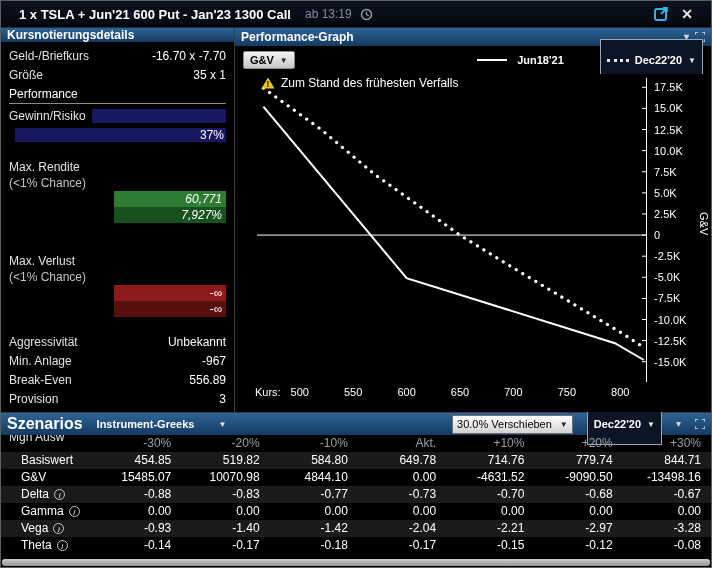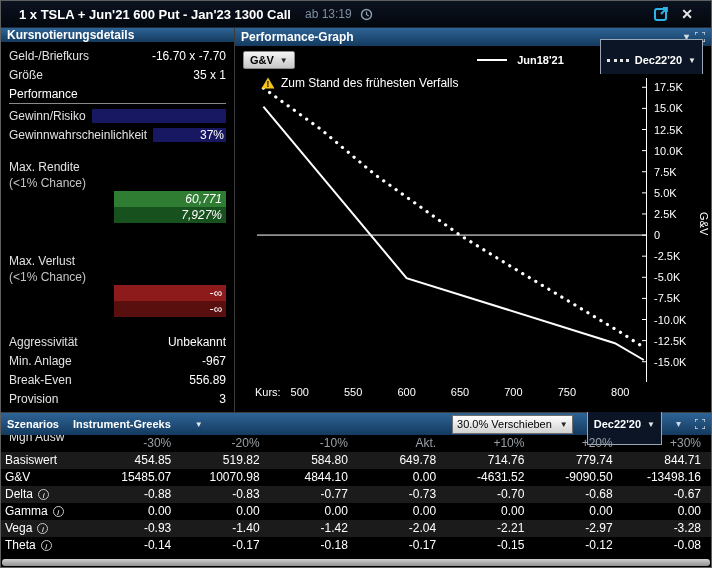--- a/index.html
+++ b/index.html
@@ -60,32 +60,32 @@
   .ytick{position:absolute;left:5px;color:#fff;font-size:11px;white-space:nowrap;}
   .gv-axis-label{position:absolute;right:1px;top:138px;color:#fff;font-size:11px;
     writing-mode:vertical-rl;}
   .xtick-row{position:absolute;left:0;right:0;top:312px;height:16px;}
   .xtick{position:absolute;width:36px;text-align:center;color:#fff;font-size:11px;}
   .x-prefix{position:absolute;left:20px;color:#fff;font-size:11px;}
   
   .scenarios{height:144px;border-top:1px solid #3c3c3c;display:flex;flex-direction:column;background:#000;}
   .scn-header{height:22px;background:linear-gradient(#2e6496,#143a5f);display:flex;align-items:center;
     padding:0 6px;gap:14px;}
-  .scn-title{color:#fff;font-weight:bold;font-size:11px;}
+  .scn-title{color:#fff;font-weight:bold;font-size:16px;}
   .scn-greeks{color:#fff;font-size:11px;font-weight:bold;display:inline-flex;align-items:center;gap:24px;}
   .scn-spacer{flex:1;}
   .shift-select{background:linear-gradient(#ffffff,#d2d2d2);border:1px solid #6f6f6f;color:#000;
     font-size:11px;padding:1px 4px;display:inline-flex;align-items:center;gap:8px;height:15px;}
   .scn-table{flex:1;display:flex;flex-direction:column;font-size:12px;}
   .srow,.shead{display:grid;grid-template-columns:92px repeat(7,1fr);height:17px;line-height:17px;}
   .srow.alt{background:#1b1b1b;}
   .scell{white-space:nowrap;overflow:hidden;}
   .scell.num{text-align:right;padding-right:10px;color:#fff;}
   .scell.hdr{color:#9aa0a6;}
-  .scell.lab{padding-left:4px;color:#fff;display:flex;align-items:center;gap:5px;}
+  .scell.lab{padding-left:20px;color:#fff;display:flex;align-items:center;gap:5px;}
   .info-icon{display:inline-block;width:11px;height:11px;border:1px solid #c9c9c9;border-radius:50%;
     font-size:8px;line-height:11px;text-align:center;color:#fff;font-style:italic;box-sizing:border-box;}
   
   .bottom-bar{height:12px;background:#000;padding:2px 1px 0 1px;box-sizing:border-box;}
   .scroll-thumb{height:7px;border-radius:3px;background:linear-gradient(#cfcfcf,#929292);width:100%;}
 </style>
 </head>
 <body>
 
 <div class="window">
@@ -124,21 +124,20 @@
         <div class="qrow">
           <span class="qlab">Größe</span>
           <span class="qval">35 x 1</span>
         </div>
         <div class="qsection">Performance</div>
         <div class="qrow">
           <span class="qlab">Gewinn/Risiko</span>
           <span class="navy-bar"></span>
         </div>
         <div class="qrow">
-          <span class="qlab">Gewinnwahrscheinlichkeit</span>
           <span class="navy-bar">37%</span>
         </div>
         <div class="qrow2">
           <div class="qlab2">
             <div>Max. Rendite</div>
             <div class="sub">(&lt;1% Chance)</div>
           </div>
           <div class="vblock green">
             <div class="b1">60,771</div>
             <div class="b2">7,927%</div>

